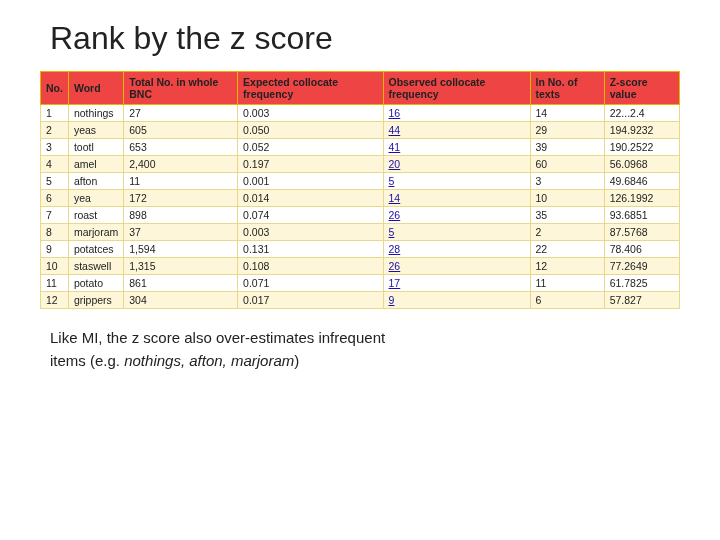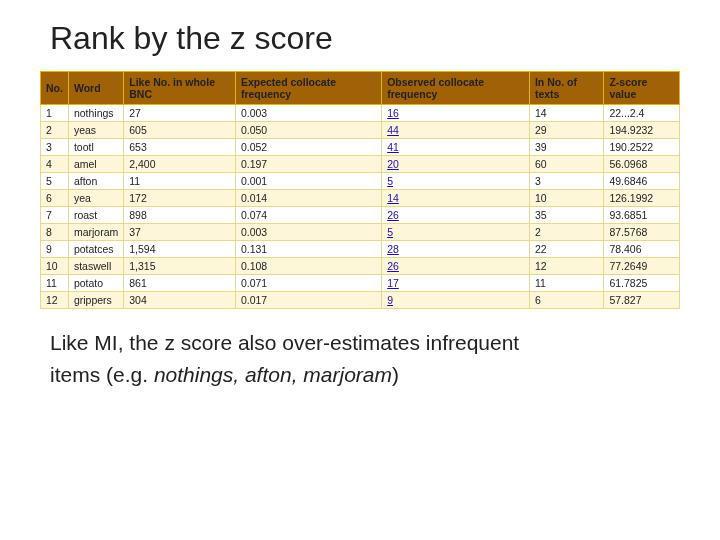--- a/index.html
+++ b/index.html
@@ -21,21 +21,21 @@
       color: #222;
       margin-bottom: 14px;
       padding-left: 10px;
     }
     table {
       width: 100%;
       border-collapse: collapse;
       font-size: 10.5px;
     }
     thead tr {
-      background: #a16207;
+      background: #ef4444;
     }
     thead th {
       padding: 4px 5px;
       text-align: left;
       font-weight: bold;
       border: 1px solid #e0b800;
       color: #222;
     }
     tbody tr {
       background: #fff;
@@ -48,39 +48,39 @@
       border: 1px solid #e8d98a;
       color: #222;
       font-size: 10.5px;
     }
     .underline {
       text-decoration: underline;
       color: #1a0dab;
     }
     .footer-text {
       margin-top: 18px;
-      font-size: 21px;
+      font-size: 15px;
       color: #222;
       padding-left: 10px;
       line-height: 1.5;
     }
     .italic { font-style: italic; text-align: right; }
   </style>
 </head>
 <body>
 
 <div class="page">
   <h1>Rank by the z score</h1>
 
   <table>
     <thead>
       <tr>
       <th>No.</th>
           <th>Word</th>
-          <th>Like No. in whole BNC</th>
+          <th>Total No. in whole BNC</th>
           <th>Expected collocate frequency</th>
           <th>Observed collocate frequency</th>
           <th>ln No. of texts</th>
           <th>Z-score value</th>
         </tr>
     </thead>
     <tbody id="table-body">
     <tr>
           <td>1</td>
           <td>nothings</td>

